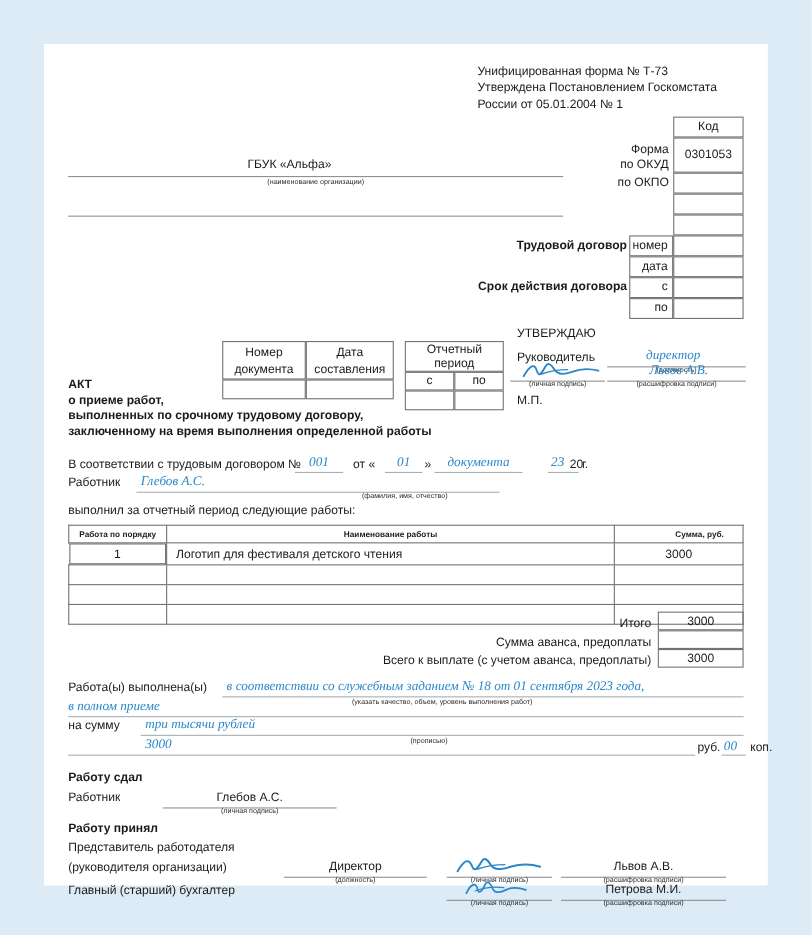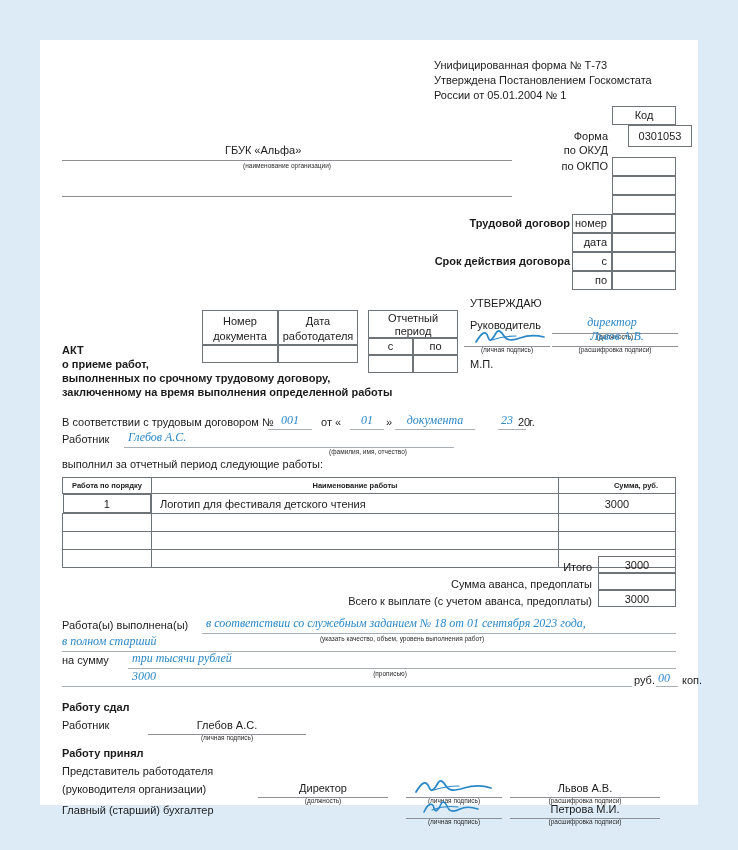--- a/index.html
+++ b/index.html
@@ -50,21 +50,21 @@
 <body>
 
 <div class="page">
 
   <div class="abs t12" style="left:394px;top:18px;">Унифицированная форма № Т-73</div>
   <div class="abs t12" style="left:394px;top:33px;">Утверждена Постановлением Госкомстата</div>
   <div class="abs t12" style="left:394px;top:48px;">России от 05.01.2004 № 1</div>
 
   <div class="abs bx cellc t" style="left:572px;top:66px;width:64px;height:19px;">Код</div>
 
-  <div class="abs bx cellc codecell" style="left:588px;top:85px;width:64px;height:22px;">0301053</div>
+  <div class="abs bx cellc codecell" style="left:572px;top:85px;width:64px;height:32px;">0301053</div>
   <div class="abs bx cellc codecell" style="left:572px;top:117px;width:64px;height:19px;"></div>
   <div class="abs bx cellc codecell" style="left:572px;top:136px;width:64px;height:19px;"></div>
   <div class="abs bx cellc codecell" style="left:572px;top:155px;width:64px;height:19px;"></div>
   <div class="abs bx cellc codecell" style="left:572px;top:174px;width:64px;height:19px;"></div>
   <div class="abs bx cellc codecell" style="left:572px;top:193px;width:64px;height:19px;"></div>
   <div class="abs bx cellc codecell" style="left:572px;top:212px;width:64px;height:19px;"></div>
   <div class="abs bx cellc codecell" style="left:572px;top:231px;width:64px;height:19px;"></div>
 
   <div class="abs t lbl-r" style="left:430px;top:90px;width:138px;">Форма</div>
   <div class="abs t lbl-r" style="left:430px;top:104px;width:138px;">по ОКУД</div>
@@ -83,21 +83,21 @@
   <div class="abs ul" style="left:22px;top:155px;width:450px;height:1px;"></div>
 
   <div class="abs bx" style="left:162px;top:270px;width:76px;height:35px;">
     <div class="t cellc" style="height:16px;margin-top:2px;">Номер</div>
     <div class="t cellc" style="height:15px;">документа</div>
   </div>
   <div class="abs bx cellc t" style="left:162px;top:305px;width:76px;height:18px;"></div>
 
   <div class="abs bx" style="left:238px;top:270px;width:80px;height:35px;">
     <div class="t cellc" style="height:16px;margin-top:2px;">Дата</div>
-    <div class="t cellc" style="height:15px;">работодателя</div>
+    <div class="t cellc" style="height:15px;">составления</div>
   </div>
   <div class="abs bx cellc t" style="left:238px;top:305px;width:80px;height:18px;"></div>
 
   <div class="abs bx" style="left:328px;top:270px;width:90px;height:28px;">
     <div class="t cellc" style="height:13px;margin-top:1px;">Отчетный</div>
     <div class="t cellc" style="height:13px;">период</div>
   </div>
   <div class="abs bx cellc t" style="left:328px;top:298px;width:45px;height:17px;">с</div>
   <div class="abs bx cellc t" style="left:373px;top:298px;width:45px;height:17px;">по</div>
   <div class="abs bx cellc t" style="left:328px;top:315px;width:45px;height:18px;"></div>
@@ -190,21 +190,21 @@
 
   <div class="abs t12 lbl-r" style="left:300px;top:537px;width:252px;">Сумма аванса, предоплаты</div>
   <div class="abs bx cellc t12" style="left:558px;top:533px;width:78px;height:17px;"></div>
 
   <div class="abs t12 lbl-r" style="left:230px;top:554px;width:322px;">Всего к выплате (с учетом аванса, предоплаты)</div>
   <div class="abs bx cellc t12" style="left:558px;top:550px;width:78px;height:17px;">3000</div>
 
   <div class="abs t12" style="left:22px;top:578px;">Работа(ы) выполнена(ы)</div>
   <div class="abs hw" style="left:166px;top:576px;">в соответствии со служебным заданием № 18 от 01 сентября 2023 года,</div>
   <div class="abs ul2" style="left:162px;top:592px;width:474px;height:1px;"></div>
-  <div class="abs hw" style="left:22px;top:594px;">в полном старший</div>
+  <div class="abs hw" style="left:22px;top:594px;">в полном приеме</div>
   <div class="abs hint" style="left:242px;top:595px;width:240px;">(указать качество, объем, уровень выполнения работ)</div>
   <div class="abs ul2" style="left:22px;top:610px;width:614px;height:1px;"></div>
 
   <div class="abs t12" style="left:22px;top:613px;">на сумму</div>
   <div class="abs hw" style="left:92px;top:611px;">три тысячи рублей</div>
   <div class="abs ul2" style="left:88px;top:627px;width:548px;height:1px;"></div>
   <div class="abs hw" style="left:92px;top:629px;">3000</div>
   <div class="abs hint" style="left:270px;top:630px;width:160px;">(прописью)</div>
   <div class="abs ul2" style="left:22px;top:645px;width:570px;height:1px;"></div>
   <div class="abs t12" style="left:594px;top:633px;">руб.</div>

